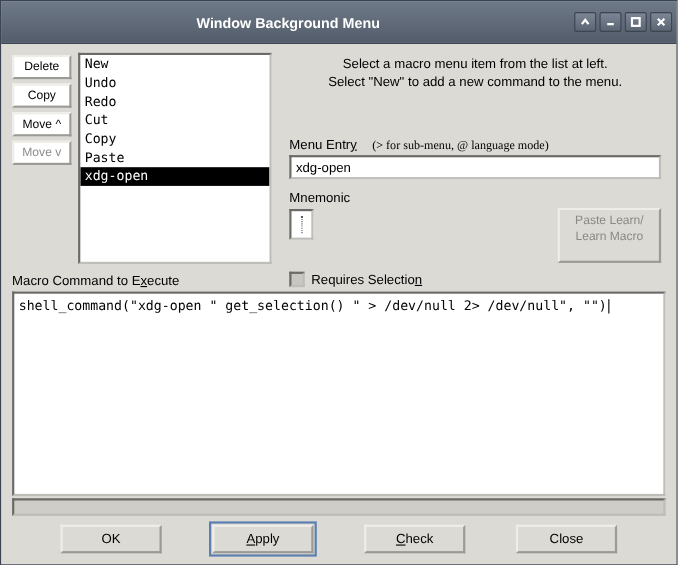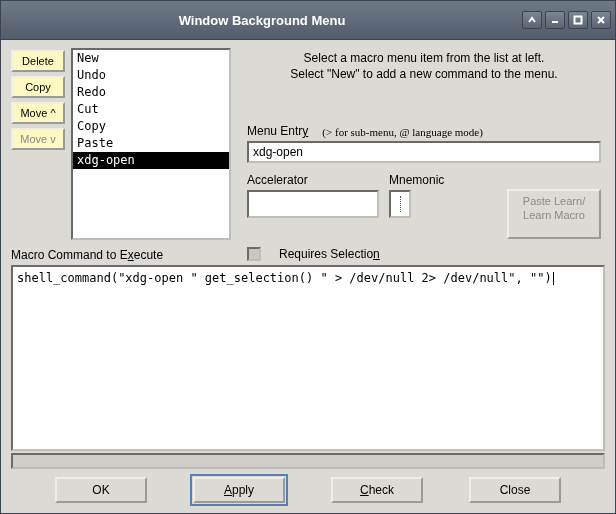--- a/index.html
+++ b/index.html
@@ -64,32 +64,32 @@
   }
   .btn-col {
     display: flex;
     flex-direction: column;
     gap: 4px;
     width: 54px;
     padding-top: 2px;
   }
   .mbtn {
     height: 22px;
-    background: #fef9c3;
+    background: #ffffff;
     border: 2px outset #efede8;
     font-size: 11px;
     display: flex;
     align-items: center;
     justify-content: center;
     cursor: default;
   }
   .mbtn.disabled { color: #8a8a86; }
 
   .listbox {
-    width: 160px;
+    width: 176px;
     background: #fff;
     border: 2px inset #bfbdb8;
     overflow: hidden;
     display: flex;
     flex-direction: column;
   }
   .list-item {
     padding: 1px 4px;
     font-family: monospace;
     font-size: 12px;
@@ -160,21 +160,21 @@
     border: 2px outset #efede8;
     color: #8a8a86;
     font-size: 11px;
     text-align: center;
     line-height: 14px;
     padding-top: 3px;
   }
   .req-row {
     display: flex;
     margin-top: 8px;
-    gap: 18px;
+    gap: 6px;
   }
   .checkbox {
     width: 14px;
     height: 14px;
     background: #c9c7c2;
     border: 2px inset #bfbdb8;
   }
 
   .cmd-label { margin-top: 8px; margin-bottom: 3px; }
   .cmd-area-wrap {
@@ -277,24 +277,20 @@
           <div>Select "New" to add a new command to the menu.</div>
         </div>
 
         <div class="row-label">
           <span><span>Menu Entr</span><span class="ul-char">y</span></span>
           <span class="sub-label">(&gt; for sub-menu, @ language mode)</span>
         </div>
         <input class="text-input" value="xdg-open" style="">
 
         <div class="acc-row">
-          <div class="acc-col">
-            <div class="lbl">Accelerator</div>
-            <div class="acc-input"></div>
-          </div>
           <div class="acc-col">
             <div class="lbl">Mnemonic</div>
             <div class="mnem-input">
                 <div class="mnem-caret"></div>
               </div>
           </div>
           <div class="paste-btn">
             <div>Paste Learn/</div>
             <div>Learn Macro</div>
           </div>

